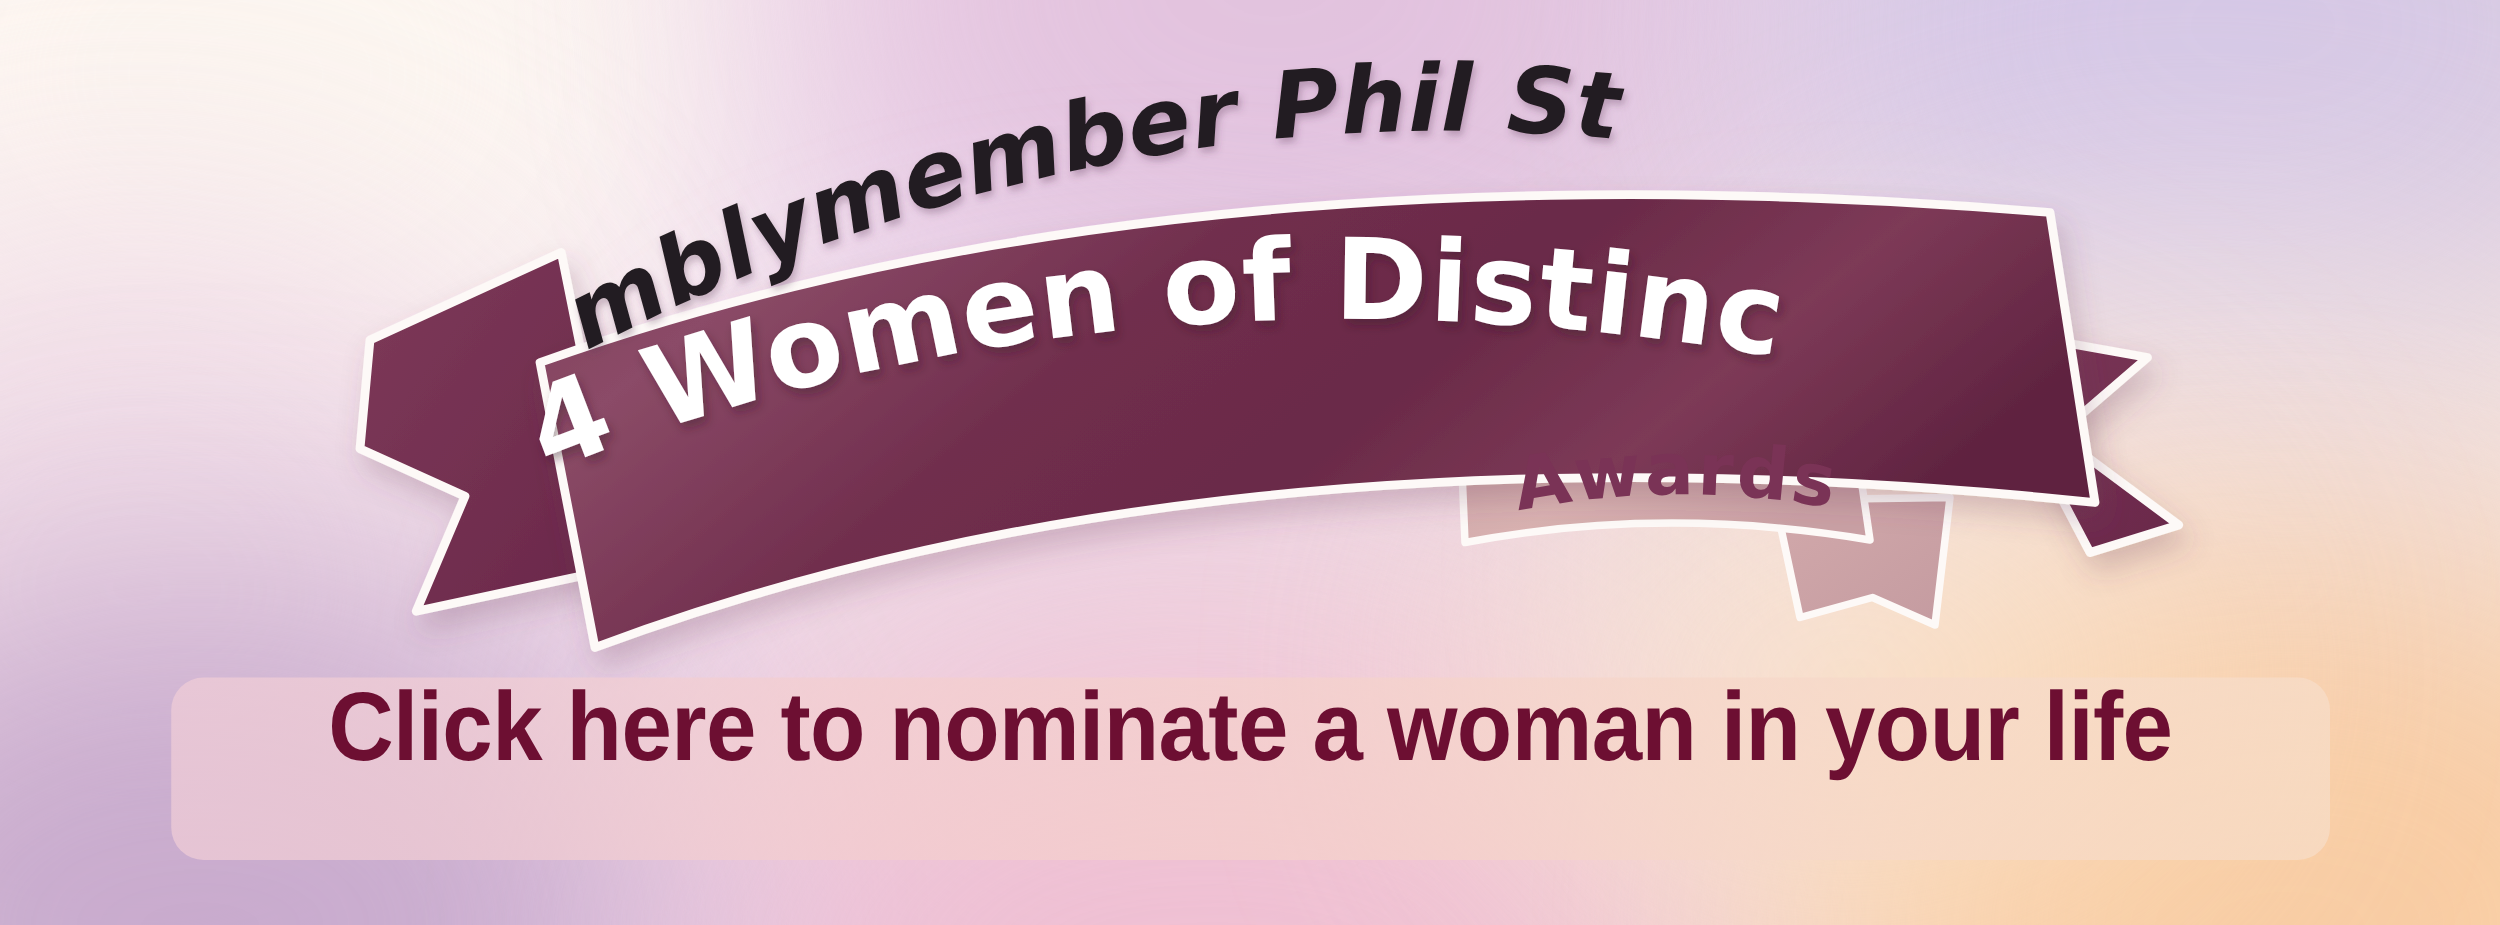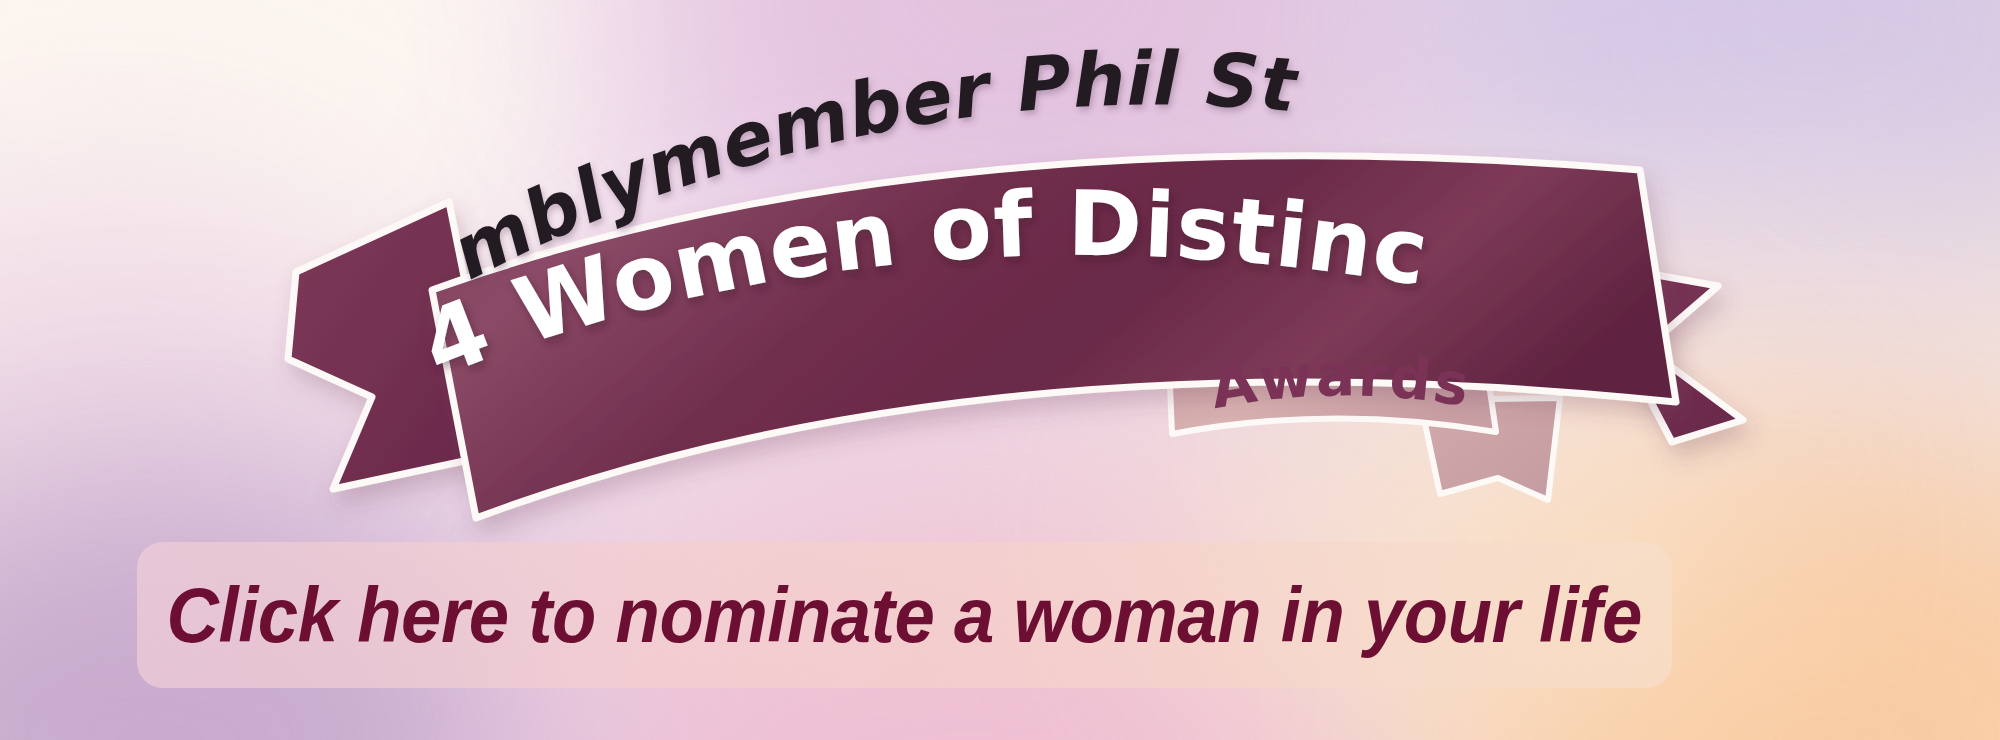--- a/index.html
+++ b/index.html
@@ -74,34 +74,33 @@
     font-size: 58px;
     fill: #7a3356;
     letter-spacing: 2px;
   }
 
   
   #cta {
     position: absolute;
     left: 137px;
     top: 542px;
-    width: 1535px;
+    width: 1727px;
     height: 146px;
     border-radius: 26px;
     background: linear-gradient(100deg,
         rgba(240,205,215,.72) 0%,
         rgba(244,206,206,.70) 34%,
         rgba(246,214,200,.68) 70%,
         rgba(247,223,204,.66) 100%);
     display: flex;
-    align-items: center;
+    align-items: flex-start;
     justify-content: center;
     box-sizing: border-box;
     cursor: pointer;
-    font-style: italic;
   }
   #cta-label {
     font-family: "Liberation Sans Narrow", "Liberation Sans", sans-serif;
     font-weight: 700;
     font-size: 78px;
     line-height: 1;
     color: #6d0f32;
     white-space: nowrap;
     transform: scaleX(.93);
     letter-spacing: -0.5px;

